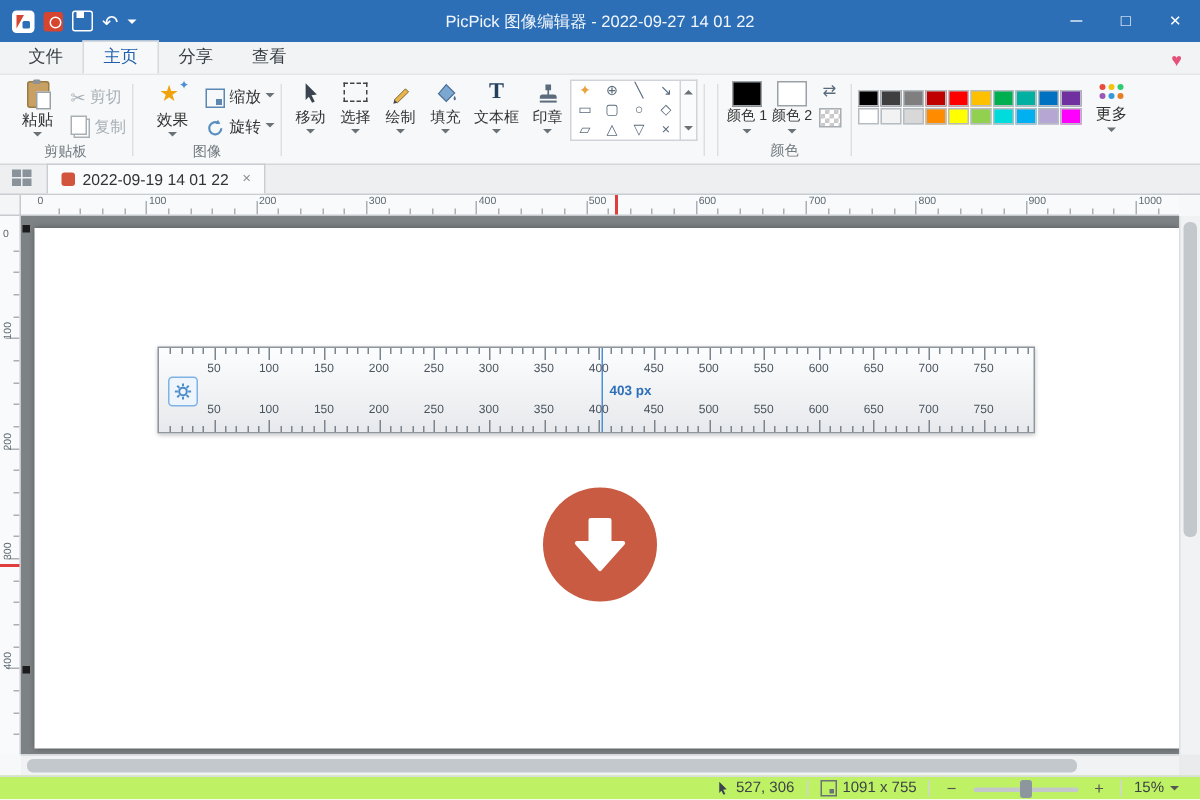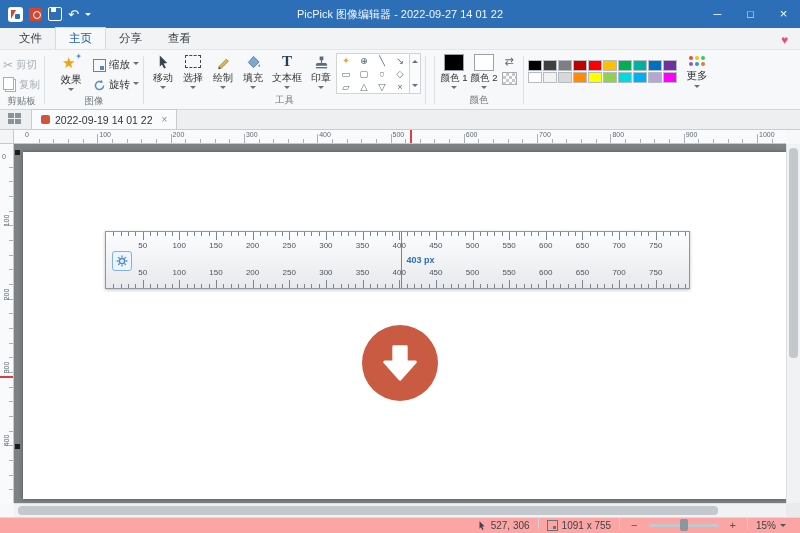--- a/index.html
+++ b/index.html
@@ -114,21 +114,21 @@
   .badge{position:absolute;left:339px;top:173px;width:76px;height:76px;border-radius:50%;display:flex;align-items:center;justify-content:center;}
 
   
   .vscroll{position:absolute;left:786px;top:144px;width:14px;height:359px;background:#f1f2f4;border-left:1px solid #dcdfe2;box-sizing:border-box;}
   .vthumb{position:absolute;left:2px;top:4px;width:9px;height:210px;background:#c3c8cd;border-radius:4px;}
   .hscroll{position:absolute;left:14px;top:503px;width:772px;height:14px;background:#f1f2f4;border-top:1px solid #dcdfe2;box-sizing:border-box;}
   .hthumb{position:absolute;top:2px;left:4px;height:9px;width:700px;background:#c3c8cd;border-radius:4px;}
   .scorner{position:absolute;left:786px;top:503px;width:14px;height:14px;background:#e9ebed;}
 
   
-  .statusbar{position:absolute;left:0;top:517px;width:800px;height:16px;background:#fca5a5;border-top:1px solid #d9dcdf;display:flex;justify-content:flex-end;font-size:10px;color:#3c4348;padding-right:14px;box-sizing:border-box;gap:8px;}
+  .statusbar{position:absolute;left:0;top:517px;width:800px;height:16px;background:#bef264;border-top:1px solid #d9dcdf;display:flex;align-items:center;justify-content:flex-end;font-size:10px;color:#3c4348;padding-right:14px;box-sizing:border-box;gap:8px;}
   .sb-item{display:flex;align-items:center;gap:4px;}
   .sb-sep{width:1px;height:11px;background:#d0d4d7;}
   .size-ico{width:9px;height:9px;border:1px solid #6a7278;position:relative;}
   .size-ico:after{content:"";position:absolute;right:1px;bottom:1px;width:3px;height:3px;background:#6a7278;}
   .zbtn{font-size:11px;color:#555;padding:0 3px;line-height:14px;}
   .slider{position:relative;width:70px;height:14px;}
   .slider:before{content:"";position:absolute;left:0;right:0;top:6px;height:3px;background:#c3c8cc;border-radius:2px;}
   .sthumb{position:absolute;left:31px;top:1px;width:8px;height:12px;background:#8d969e;border-radius:2px;}
   .zoomchev{width:0;height:0;border:3px solid transparent;border-top-color:#555;margin-top:3px;}
 </style>
@@ -161,20 +161,25 @@
     <div class="mtab active">主页</div>
     <div class="mtab">分享</div>
     <div class="mtab">查看</div>
     <span class="heart">♥</span>
   </div>
 
   <div class="ribbon">
 
     <div class="rgroup">
       <div class="rgc">
+        <div class="bigbtn">
+          <span class="clip-ico"></span>
+          <span>粘贴</span>
+          <span class="chev"></span>
+        </div>
         <div style="display:flex;flex-direction:column;padding-top:4px;">
           <div class="smallbtn disabled">
             <span class="cut-g">✂</span>
             <span>剪切</span>
           </div>
           <div class="smallbtn disabled">
             <span class="copy-ico"></span>
             <span>复制</span>
           </div>
         </div>
@@ -282,21 +287,20 @@
             <div class="shape-cell" style="color: rgb(90, 107, 124);">▱</div>
             <div class="shape-cell" style="color: rgb(90, 107, 124);">△</div>
             <div class="shape-cell" style="color: rgb(90, 107, 124);">▽</div>
             <div class="shape-cell" style="color: rgb(90, 107, 124);">×</div>
           </div>
         <div class="gallery-scroll">
           <span class="tri-up"></span>
           <span class="tri-dn"></span>
         </div>
       </div>
-      <div class="rgl">工具</div>
     </div>
 
     <div class="rdiv"></div>
 
 
     <div class="rdiv"></div>
 
     <div class="rgroup">
       <div class="rgc">
         <div class="colorbtn">

